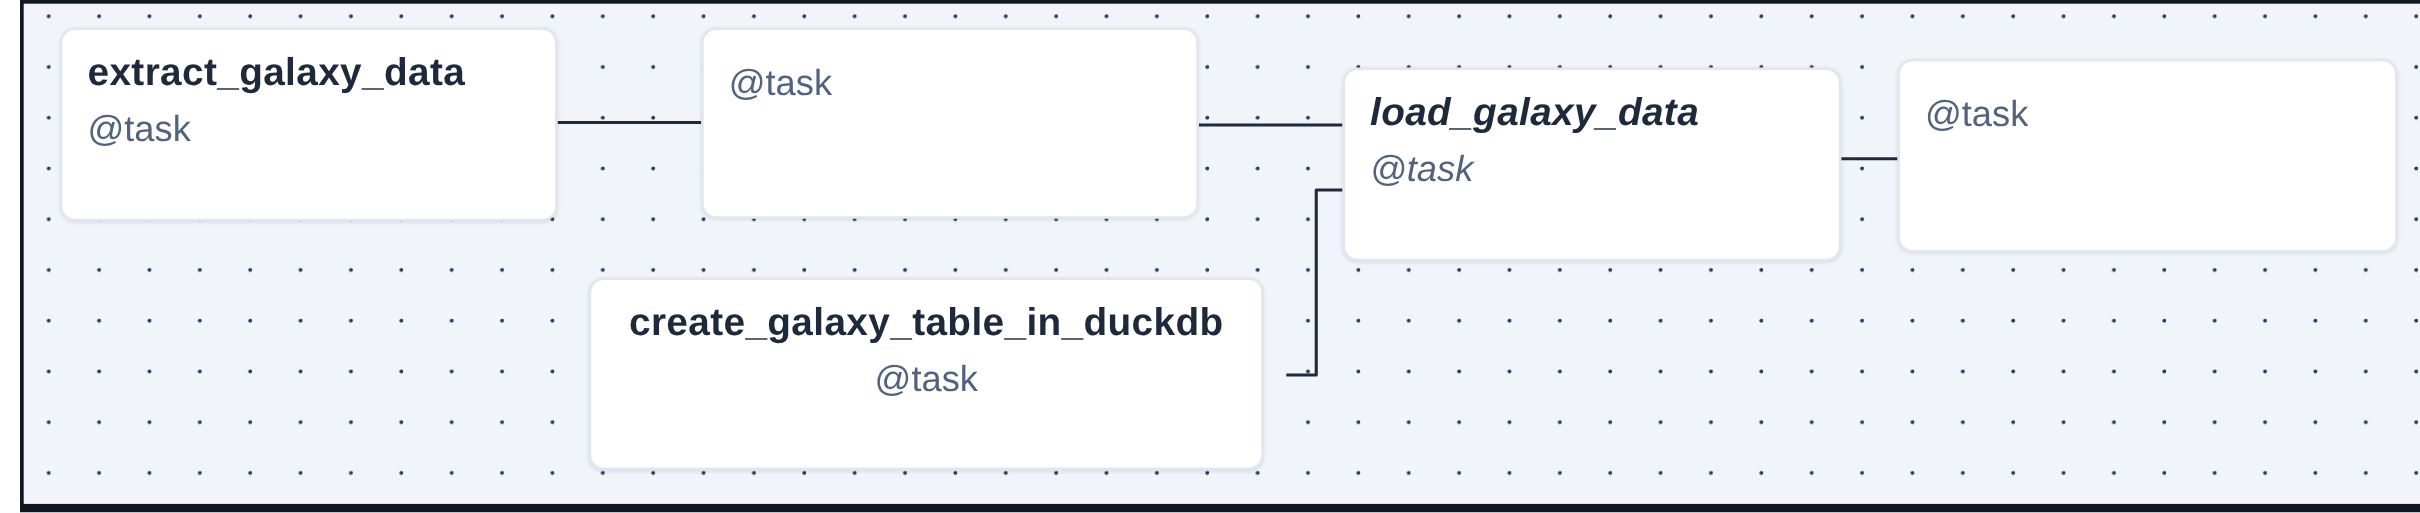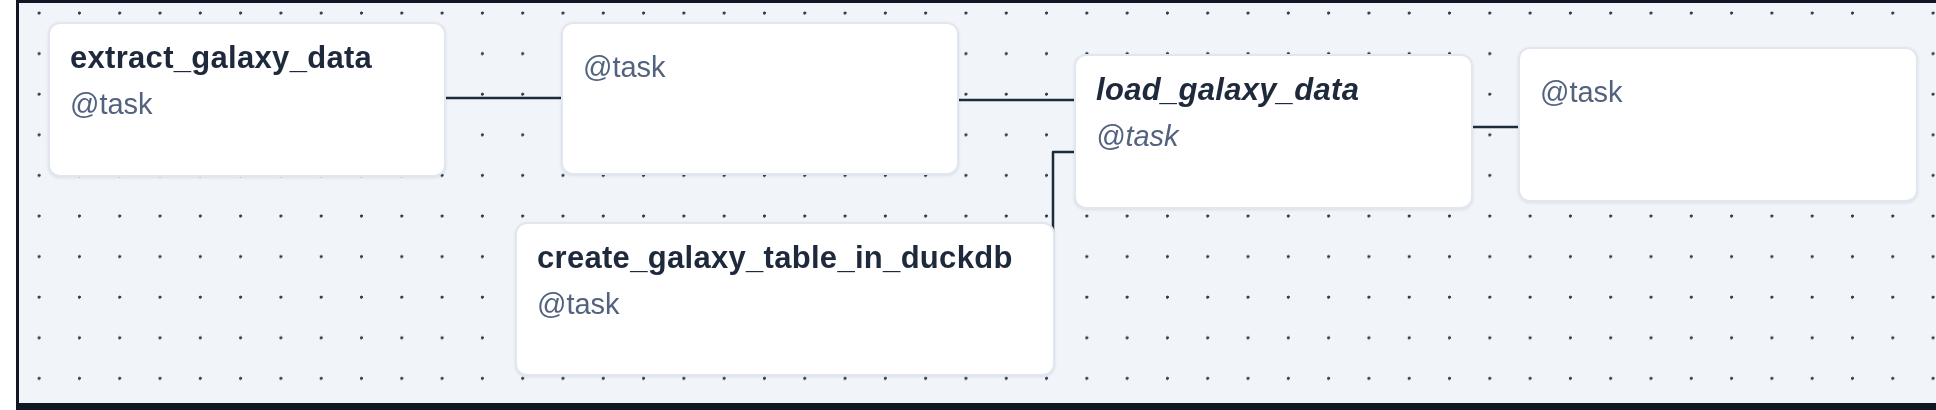--- a/index.html
+++ b/index.html
@@ -89,18 +89,18 @@
       <div class="node" style="left: 542px; top: 19px; width: 398px; height: 153px;">
     <div class="node-subtitle">@task</div>
   </div>
       <div class="node" style="left: 1055px; top: 51px; width: 399px; height: 155px; font-style: italic;">
     <div class="node-title">load_galaxy_data</div>
     <div class="node-subtitle">@task</div>
   </div>
       <div class="node" style="left: 1499px; top: 44px; width: 400px; height: 155px;">
     <div class="node-subtitle">@task</div>
   </div>
-      <div class="node" style="left: 496px; top: 219px; width: 540px; height: 154px;">
+      <div class="node" style="left: 452px; top: 219px; width: 540px; height: 154px; text-align: center;">
     <div class="node-title">create_galaxy_table_in_duckdb</div>
     <div class="node-subtitle">@task</div>
   </div>
     </div>
 </div>
 
 </body></html>

